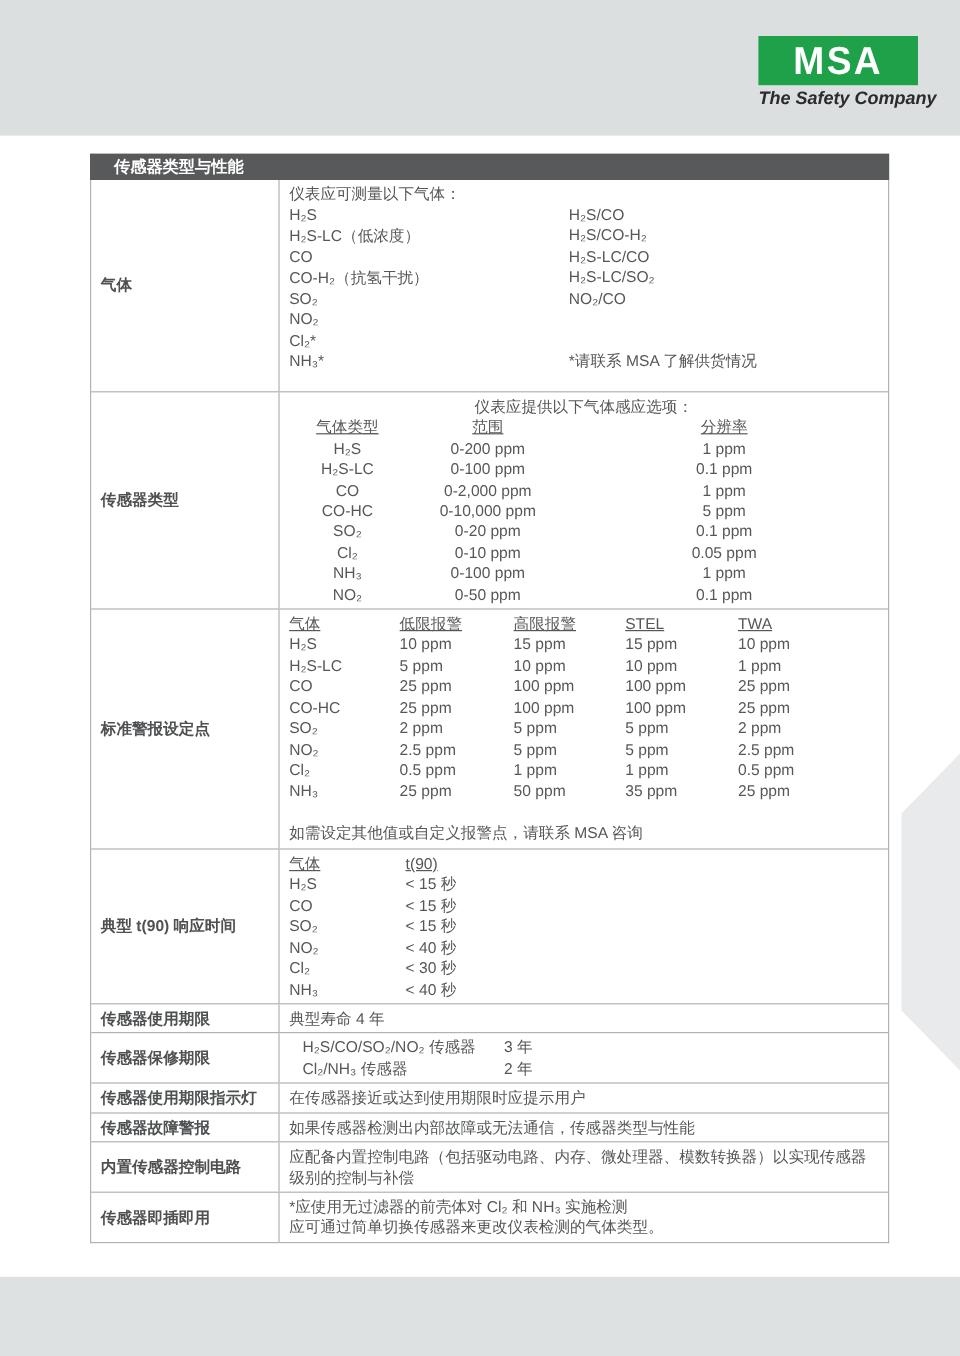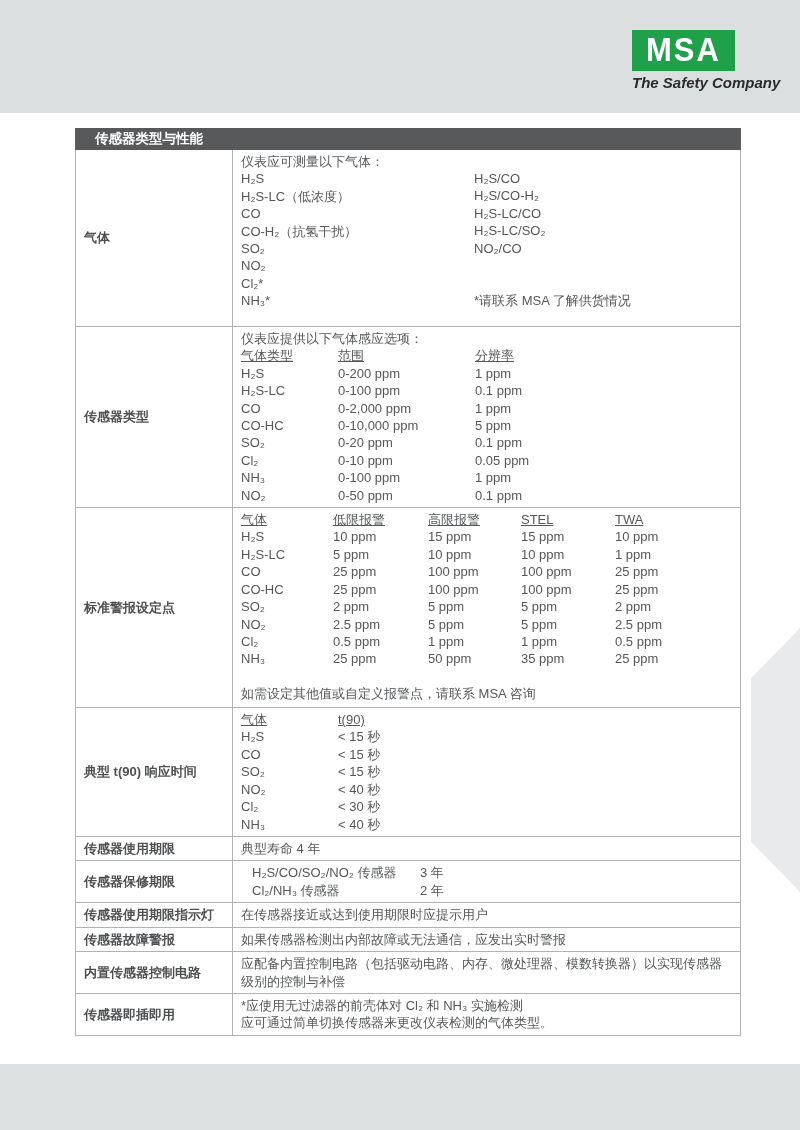--- a/index.html
+++ b/index.html
@@ -4,38 +4,38 @@
 <style>
   html,body{margin:0;padding:0;}
   body{font-family:"Liberation Sans","DejaVu Sans",sans-serif;background:#fff;}
   .page{position:relative;width:800px;height:1130px;background:#ffffff;overflow:hidden;}
 
   .band-top{position:absolute;top:0;left:0;width:800px;height:113px;background:#dcdfe0;}
   .band-bottom{position:absolute;top:1064px;left:0;width:800px;height:66px;background:#dee1e2;}
   .chevron{position:absolute;right:0;top:628px;width:49px;height:264px;background:#e8eaeb;
            clip-path:polygon(100% 0,0 19%,0 81%,100% 100%);}
 
-  .logo{position:absolute;left:632px;top:30px;width:103px;}
+  .logo{position:absolute;left:632px;top:30px;width:133px;}
   .logo-box{height:41px;background:#1fa14a;color:#fff;display:flex;align-items:center;justify-content:center;}
   .logo-text{font-weight:bold;font-size:31px;letter-spacing:2px;transform:scaleY(1.05);}
   .logo-tagline{margin-top:3px;font-size:15px;font-weight:bold;font-style:italic;color:#2b2b2d;
                 text-align:center;white-space:nowrap;}
 
   .spec-table{position:absolute;left:75px;top:128px;width:666px;font-size:13px;line-height:17.4px;color:#555759;}
   .title-bar{height:22px;background:#58595b;color:#ffffff;font-weight:bold;font-size:13.5px;
              display:flex;align-items:center;padding:0 20px;box-sizing:border-box;}
   .t-body{border:1px solid #b0b2b4;border-top:none;box-sizing:border-box;}
   .t-row{display:flex;border-top:1px solid #b0b2b4;}
   .t-row:first-child{border-top:none;}
   .label-cell{flex:0 0 157px;width:157px;box-sizing:border-box;border-right:1px solid #b0b2b4;
               padding:2px 8px;font-weight:bold;color:#4e5052;display:flex;align-items:center;}
   .content-cell{flex:1;padding:3px 8px;position:relative;box-sizing:border-box;}
 
   .r-gases   .content-cell{min-height:176px;}
-  .r-sensor  .content-cell{min-height:172px;}
+  .r-sensor  .content-cell{min-height:172px;text-align:center;}
   .r-alarm   .content-cell{min-height:199px;}
   .r-t90     .content-cell{min-height:114px;}
   .r-life    .content-cell{min-height:22px;}
   .r-warranty .content-cell{min-height:41px;margin-left:11px;}
   .r-eol     .content-cell{min-height:19px;}
   .r-fault   .content-cell{min-height:19px;}
   .r-circuit .content-cell{min-height:37px;}
   .r-plug    .content-cell{min-height:37px;}
 
   .gas-right{position:absolute;left:241px;top:20px;}
@@ -290,21 +290,21 @@
         <div class="content-cell">
           <div>在传感器接近或达到使用期限时应提示用户</div>
         </div>
       </div>
 
       <div class="t-row r-fault">
         <div class="label-cell">
           <span>传感器故障警报</span>
         </div>
         <div class="content-cell">
-          <div>如果传感器检测出内部故障或无法通信，应发出实时警报</div>
+          <div>如果传感器检测出内部故障或无法通信，传感器类型与性能</div>
         </div>
       </div>
 
       <div class="t-row r-circuit">
         <div class="label-cell">
           <span>内置传感器控制电路</span>
         </div>
         <div class="content-cell">
           <div>应配备内置控制电路（包括驱动电路、内存、微处理器、模数转换器）以实现传感器级别的控制与补偿</div>
         </div>

